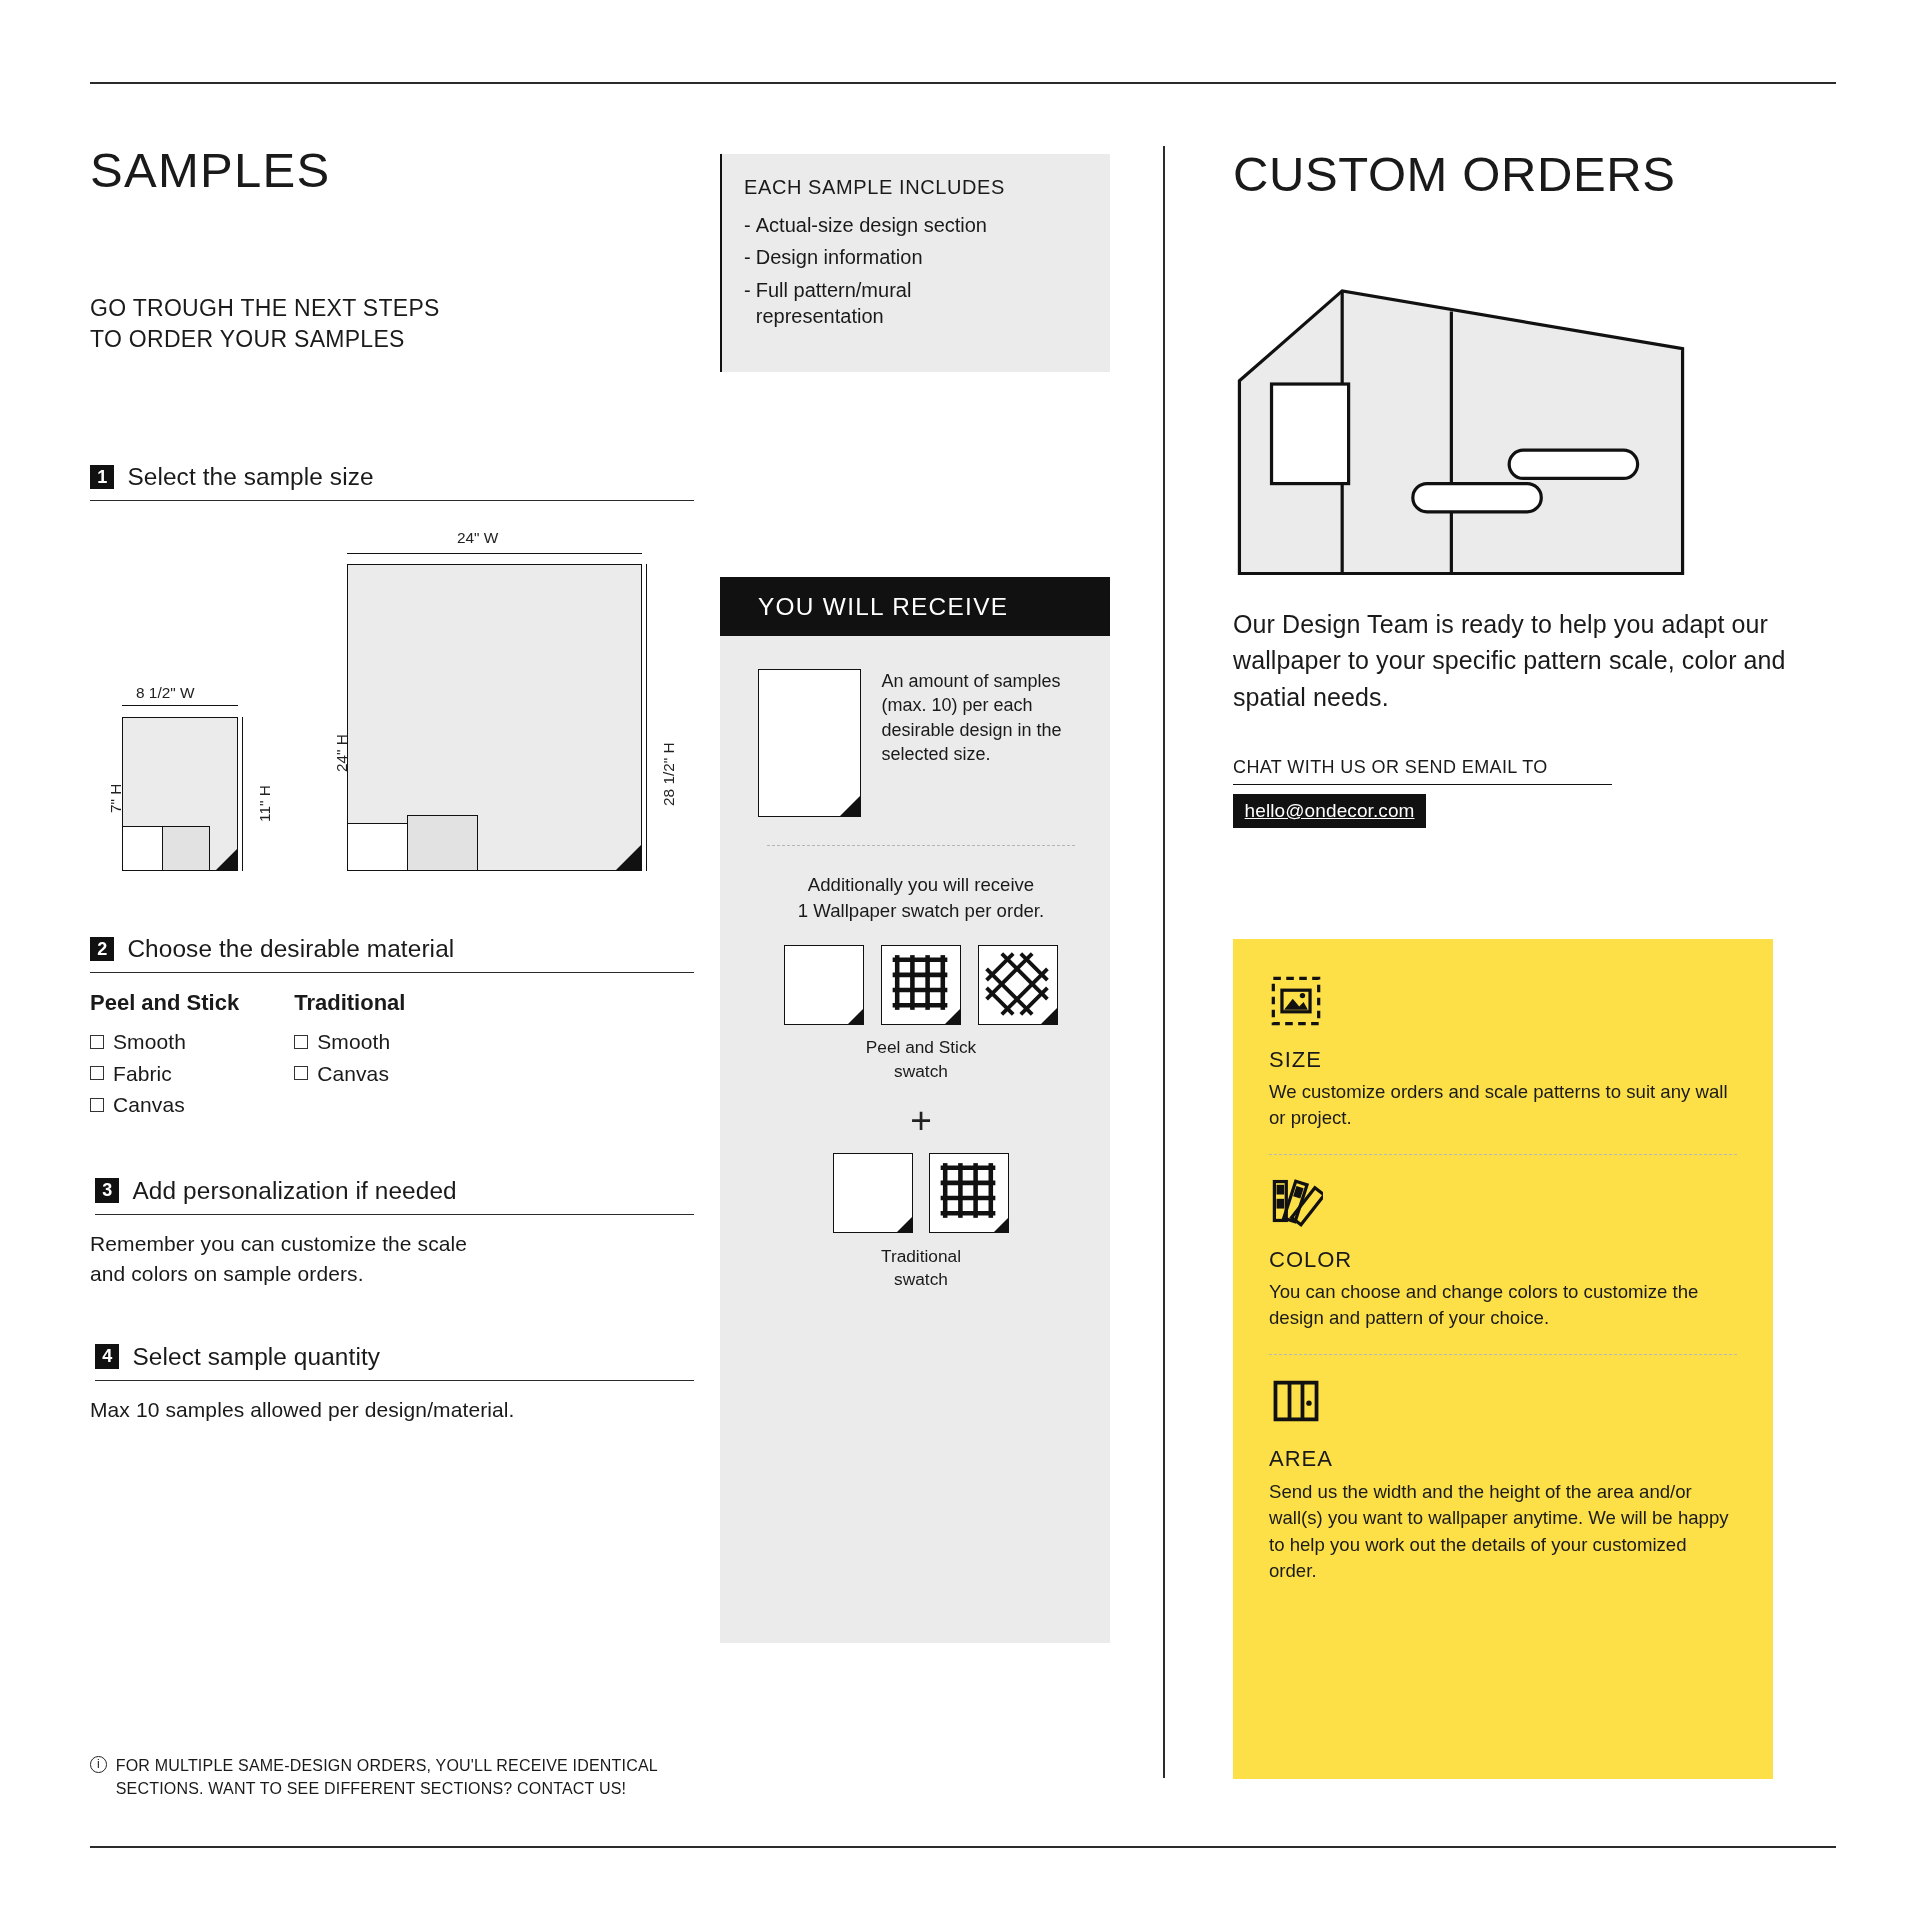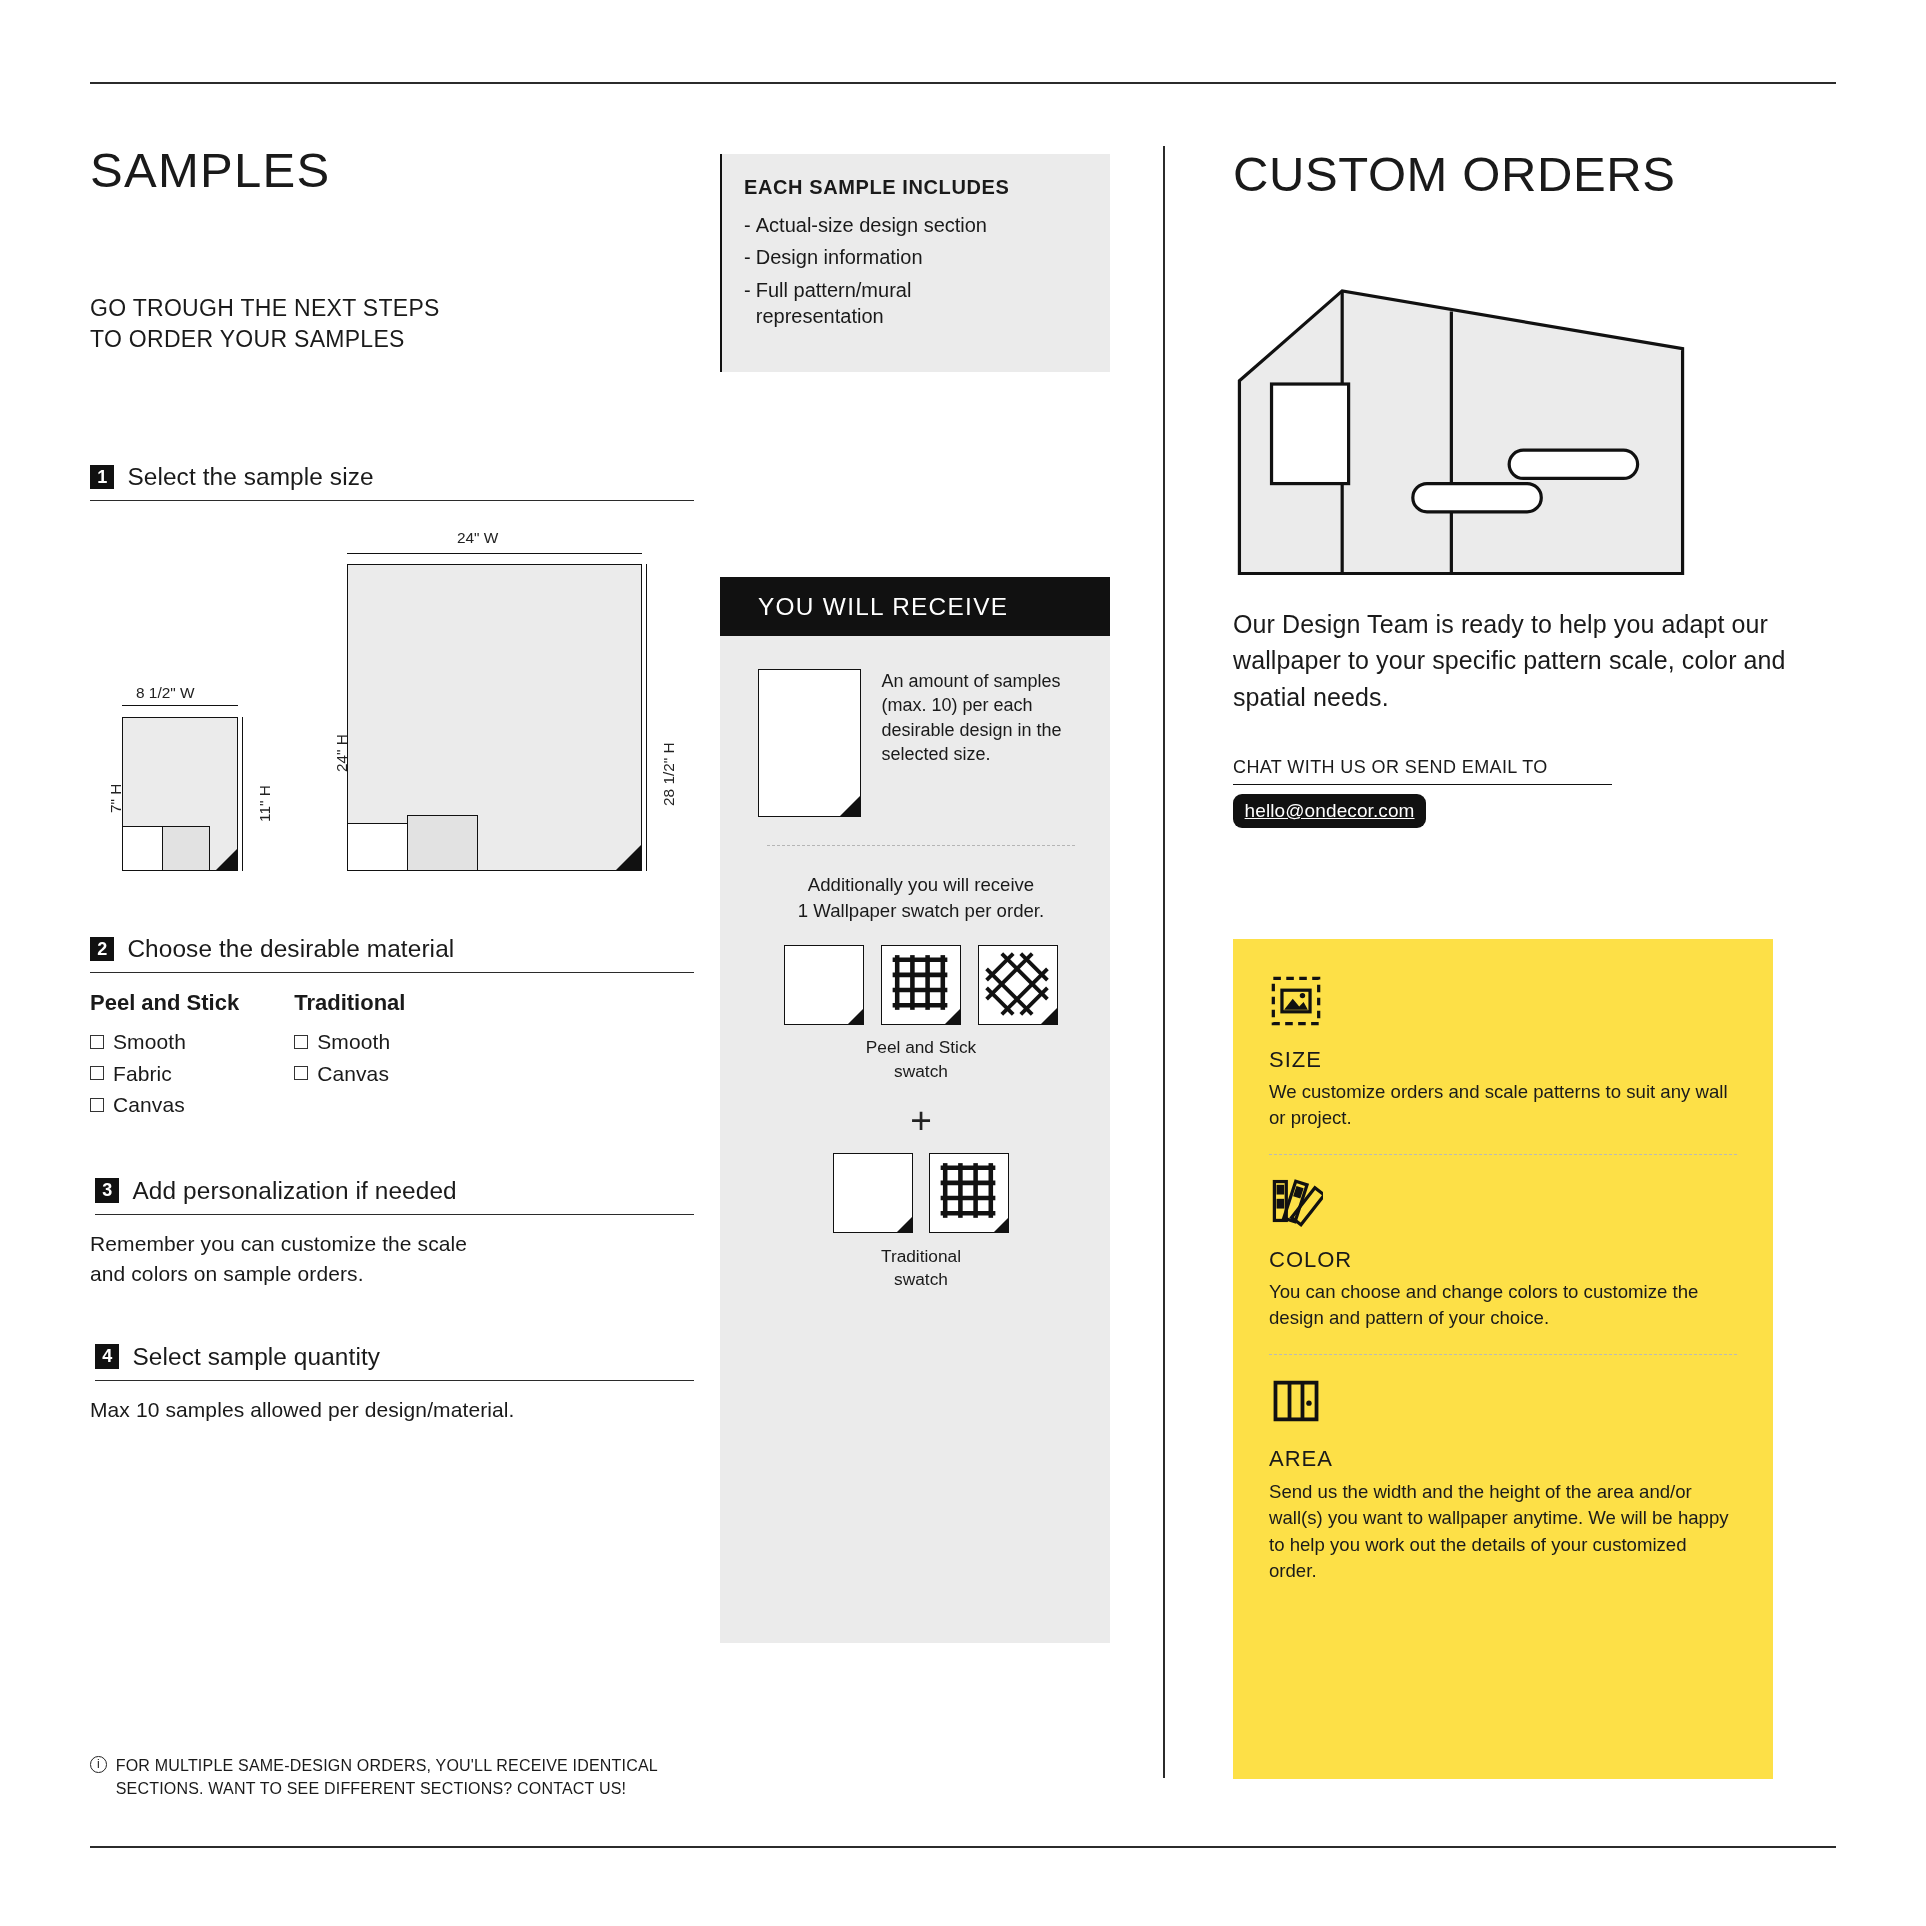--- a/index.html
+++ b/index.html
@@ -81,21 +81,21 @@
   .info-circle {
     width: 16.7px; height: 16.7px; border: 1.3px solid #222; border-radius: 50%;
     font-size: 12.2px; line-height: 14px; text-align: center; flex: none; margin-top: 2.6px;
   }
 
   
   .panel-includes {
     position: absolute; left: 720px; top: 154px; width: 390px; height: 218px;
     background: #ebebeb; border-left: 2.6px solid #111; padding: 22px 18px 0 22px;
   }
-  .panel-includes h3 { font-size: 20px; letter-spacing: 0.6px; font-weight: 700; margin-bottom: 13px; }
+  .panel-includes h3 { font-size: 20px; letter-spacing: 0.6px; font-weight: 400; margin-bottom: 13px; }
   .panel-includes li { list-style: none; font-size: 20px; line-height: 1.3; margin-bottom: 6.4px; display: flex; gap: 5.1px; }
 
   .panel-receive {
     position: absolute; left: 720px; top: 577px; width: 390px; height: 1066px;
     background: #ebebeb;
   }
   .receive-head {
     background: #111; color: #fff; height: 59px;
     display: flex; align-items: center; padding-left: 38px;
     font-size: 24.4px; letter-spacing: 1.3px;
@@ -115,21 +115,21 @@
   .plus { text-align: center; font-size: 37px; font-weight: 300; margin: 16.7px 0 6.4px; color: #222; }
 
   
   .col-right { position: absolute; left: 1233px; top: 146px; width: 604px; }
   h1.title-right { font-size: 49px; font-weight: 400; letter-spacing: 0.6px; }
   .house-wrap { margin-top: 76px; height: 300px; position: relative; }
   .right-para { font-size: 25px; line-height: 1.45; margin-top: 28px; letter-spacing: 0.1px; }
   .chat-line { font-size: 18px; letter-spacing: 0.4px; margin-top: 42px; padding-bottom: 6.4px; border-bottom: 1.9px solid #111; width: 379px; }
   .email-badge {
     display: inline-block; background: #111; color: #fff; font-size: 19px;
-    padding: 5.8px 11.6px; margin-top: 9px; letter-spacing: 0.1px; border-radius: 9px;
+    padding: 5.8px 11.6px; margin-top: 9px; letter-spacing: 0.1px;
   }
 
   .feature-panel {
     position: absolute; left: 1233px; top: 939px; width: 540px; height: 840px;
     background: #fde047; padding: 35px 36px;
   }
   .feature { }
   .feature h4 { font-size: 22px; font-weight: 400; letter-spacing: 1px; margin: 16.7px 0 6.4px; }
   .feature p { font-size: 18.6px; line-height: 1.42; }
   .feat-sep { border-top: 1.3px dashed #b9b9b9; margin: 22px 0 19px; }

